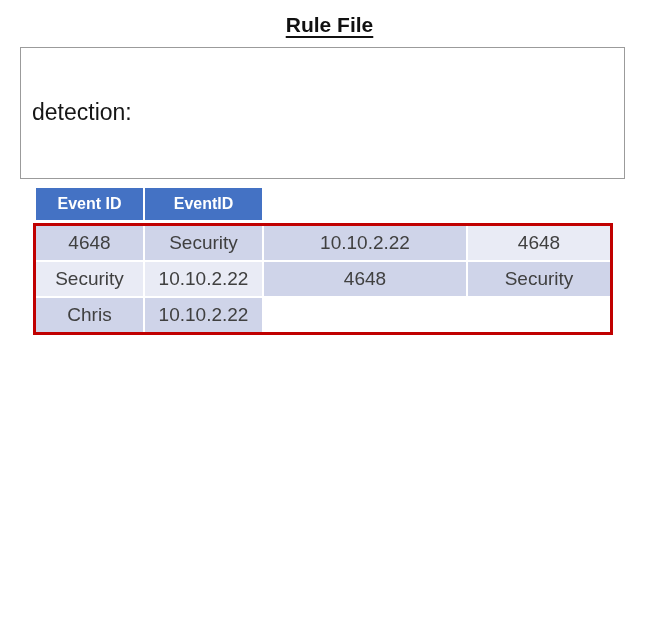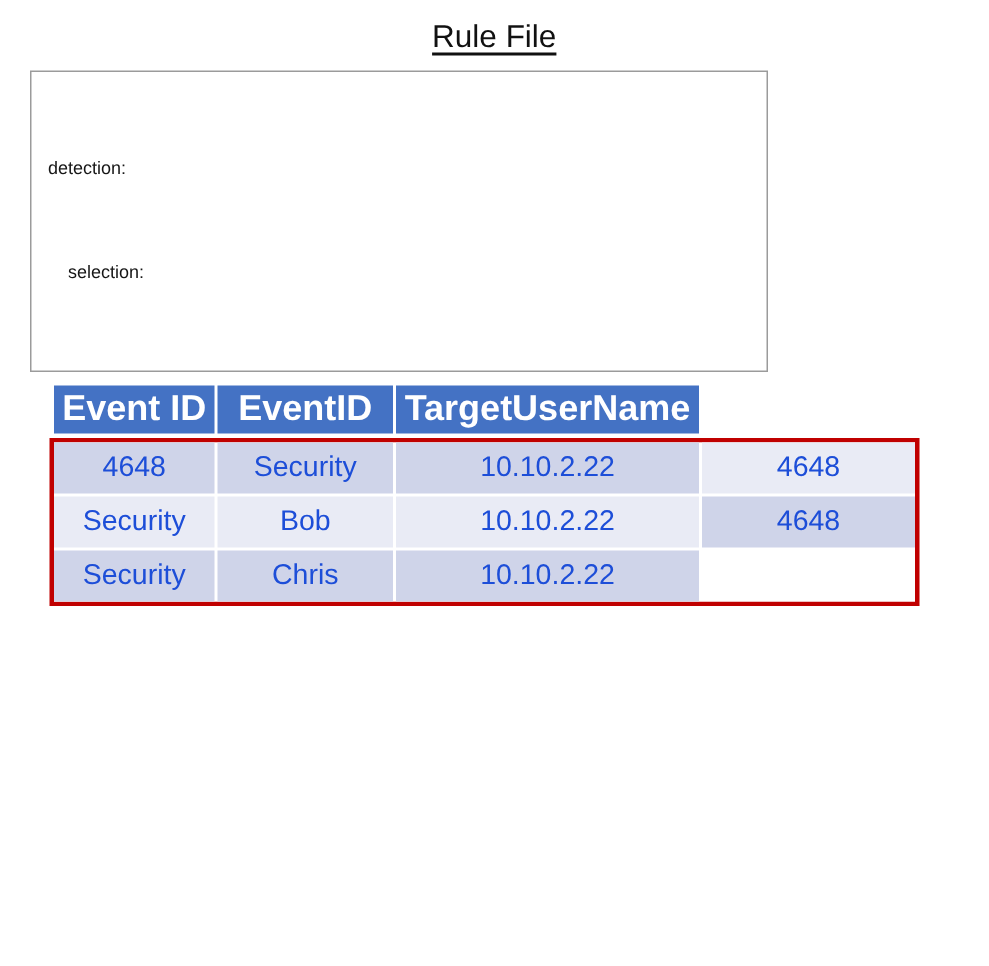--- a/index.html
+++ b/index.html
@@ -15,104 +15,102 @@
   .section-title {
     text-align: center;
     font-size: 21px;
     font-weight: 400;
     color: #111111;
   }
   .section-title span {
     text-decoration: underline;
     text-underline-offset: 4px;
     text-decoration-thickness: 1.5px;
+    font-weight: bold;
   }
   .rule-title { padding-top: 13px; }
 
   .rule-box {
     margin: 10px 0 0 20px;
-    width: 492px;
+    width: 605px;
     border: 1px solid #9b9b9b;
     padding: 7px 8px 8px 11px;
-    font-size: 12px;
+    font-size: 23px;
     line-height: 23px;
     white-space: pre;
     color: #161616;
   }
 
   .event-title { margin-top: 19px; }
 
   .evt-table { margin: 9px 0 0 36px; width: 574px; }
 
   .grid4 {
     display: grid;
     grid-template-columns: 107px 117px 202px 142px;
     gap: 2px;
     background: #ffffff;
   }
 
   .hdr-cell {
     background: #4472C4;
     color: #ffffff;
     font-weight: 700;
-    font-size: 24px;
+    font-size: 16px;
     text-align: center;
     height: 32px;
     line-height: 32px;
   }
 
   .row-group {
     box-sizing: content-box;
     width: 574px;
     margin-left: -3px;
   }
   .row-group.red   { border: 3px solid #C00000; margin-top: 3px; }
 
   .body-cell {
     font-size: 19px;
     text-align: center;
     height: 34px;
     line-height: 34px;
-    color: #1d4ed8;
+    color: #404040;
   }
   .shade-dark  { background: #CFD4E9; }
   .shade-light { background: #E9EBF5; }
 </style>
 </head>
 <body>
 
 <div class="page">
 
   <div class="section-title rule-title">
     <span>Rule File</span>
   </div>
 
   <div class="rule-box">
     <div>detection:</div>
-    <div>    selection:</div>
   </div>
 
 
   <div class="evt-table">
 
     <div class="grid4">
       <div class="hdr-cell">Event ID</div>
       <div class="hdr-cell">EventID</div>
-      <div class="hdr-cell">TargetUserName</div>
     </div>
 
     <div class="row-group red">
       <div class="grid4">
         <div class="body-cell shade-dark">4648</div>
         <div class="body-cell shade-dark">Security</div>
         <div class="body-cell shade-dark">10.10.2.22</div>
 
         <div class="body-cell shade-light">4648</div>
         <div class="body-cell shade-light">Security</div>
-        <div class="body-cell shade-light">Bob</div>
         <div class="body-cell shade-light">10.10.2.22</div>
 
         <div class="body-cell shade-dark">4648</div>
         <div class="body-cell shade-dark">Security</div>
         <div class="body-cell shade-dark">Chris</div>
         <div class="body-cell shade-dark">10.10.2.22</div>
       </div>
     </div>
 
   </div>

